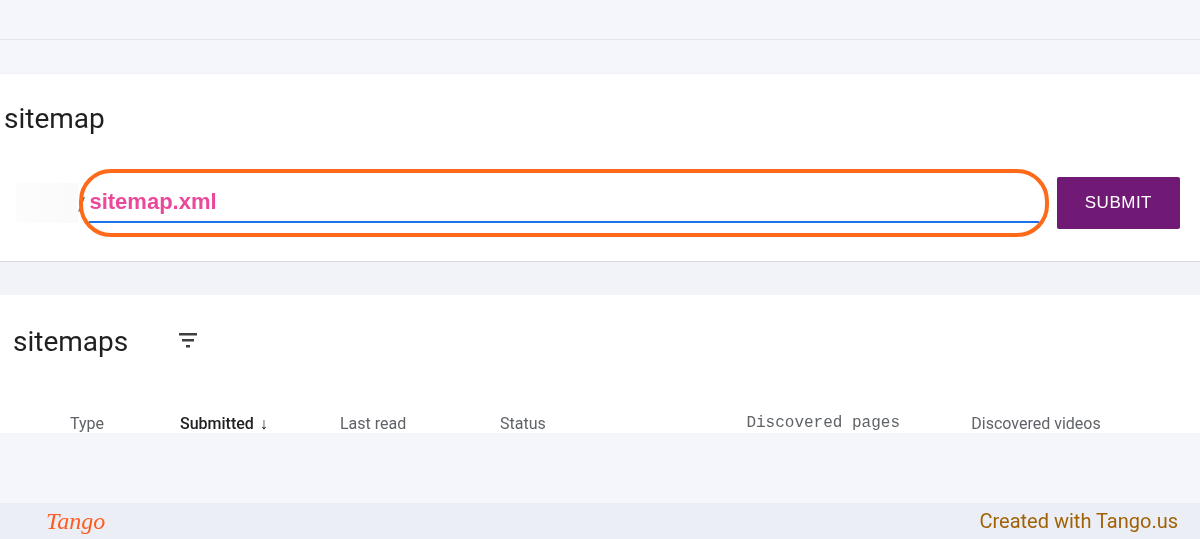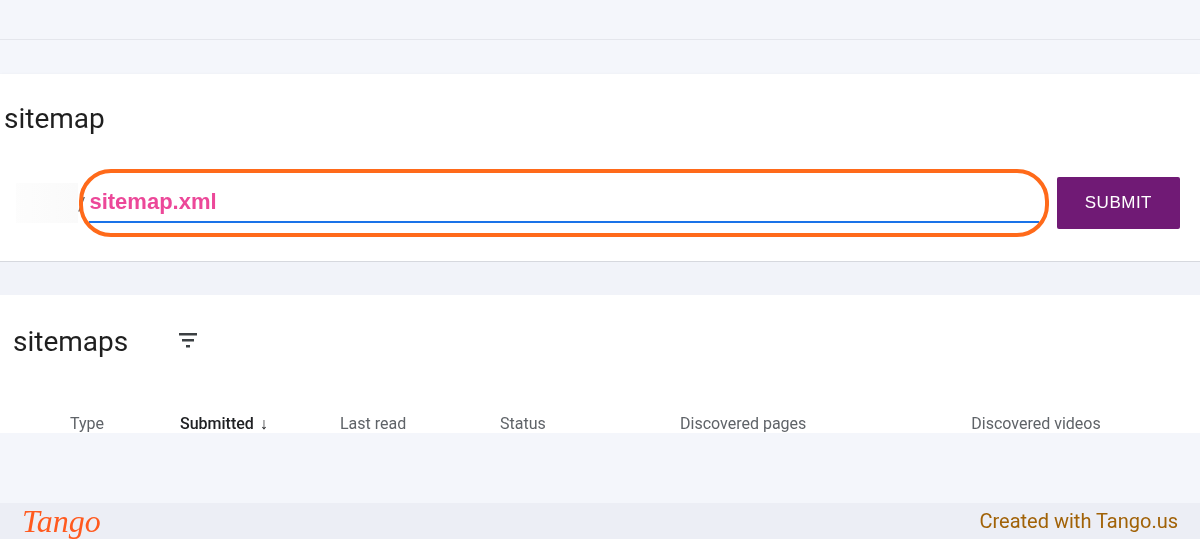--- a/index.html
+++ b/index.html
@@ -126,42 +126,43 @@
     .col-submitted {
       width: 160px;
       color: #202124;
       font-weight: 500;
       display: flex;
       align-items: center;
       gap: 6px;
     }
     .col-lastread { width: 160px; }
     .col-status { width: 180px; }
-    .col-pages { width: 220px; text-align: left; }
+    .col-pages { width: 220px; text-align: right; font-family: Liberation Mono, monospace; }
     .col-videos { flex: 1; text-align: center; }
     .sort-arrow {
       display: inline-block;
     }
     .footer {
       position: absolute;
       bottom: 0;
       left: 0;
       right: 0;
       height: 36px;
       background: #eceef5;
       display: flex;
       align-items: center;
       justify-content: space-between;
       padding: 0 22px;
     }
     .tango-logo {
       font-family: 'Brush Script MT', cursive;
-      font-size: 32px;
+      font-size: 24px;
       color: #ff5a1f;
       font-style: italic;
+      margin-left: 24px;
     }
     .tango-credit {
       font-size: 20px;
       color: #a16207;
     }
   </style>
 </head>
 <body>
 
 <div class="top-spacer"></div>

